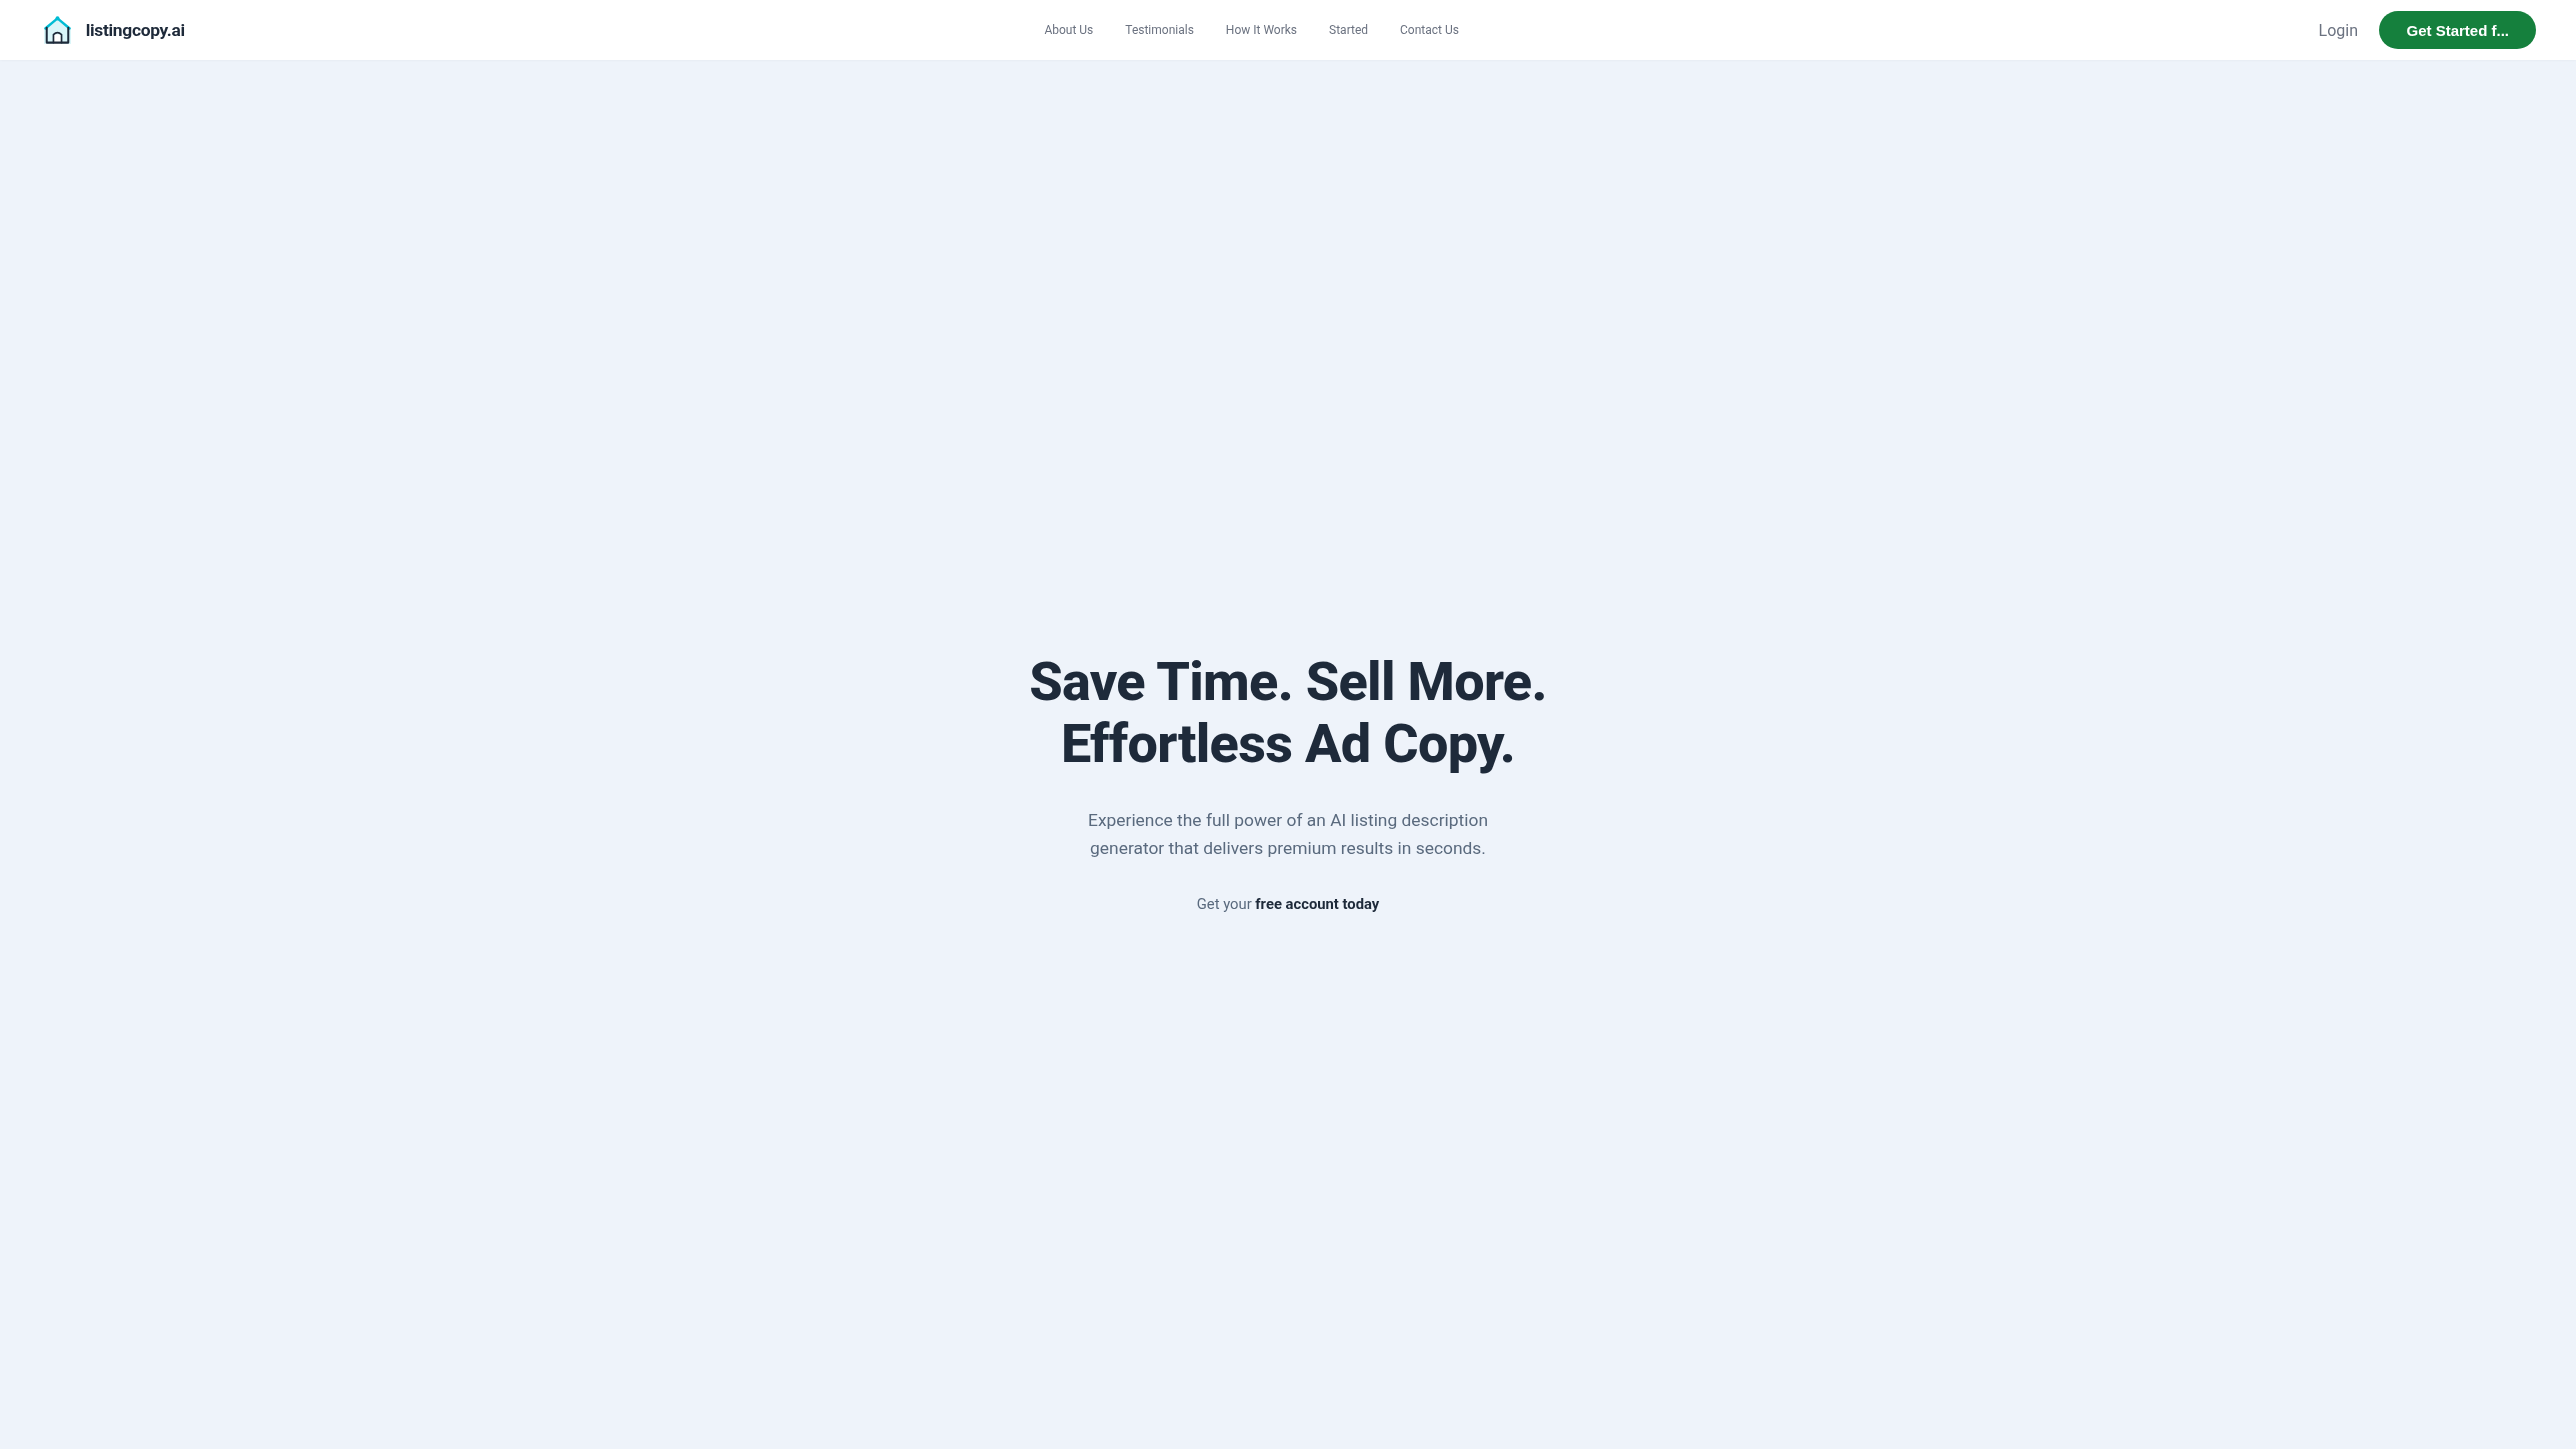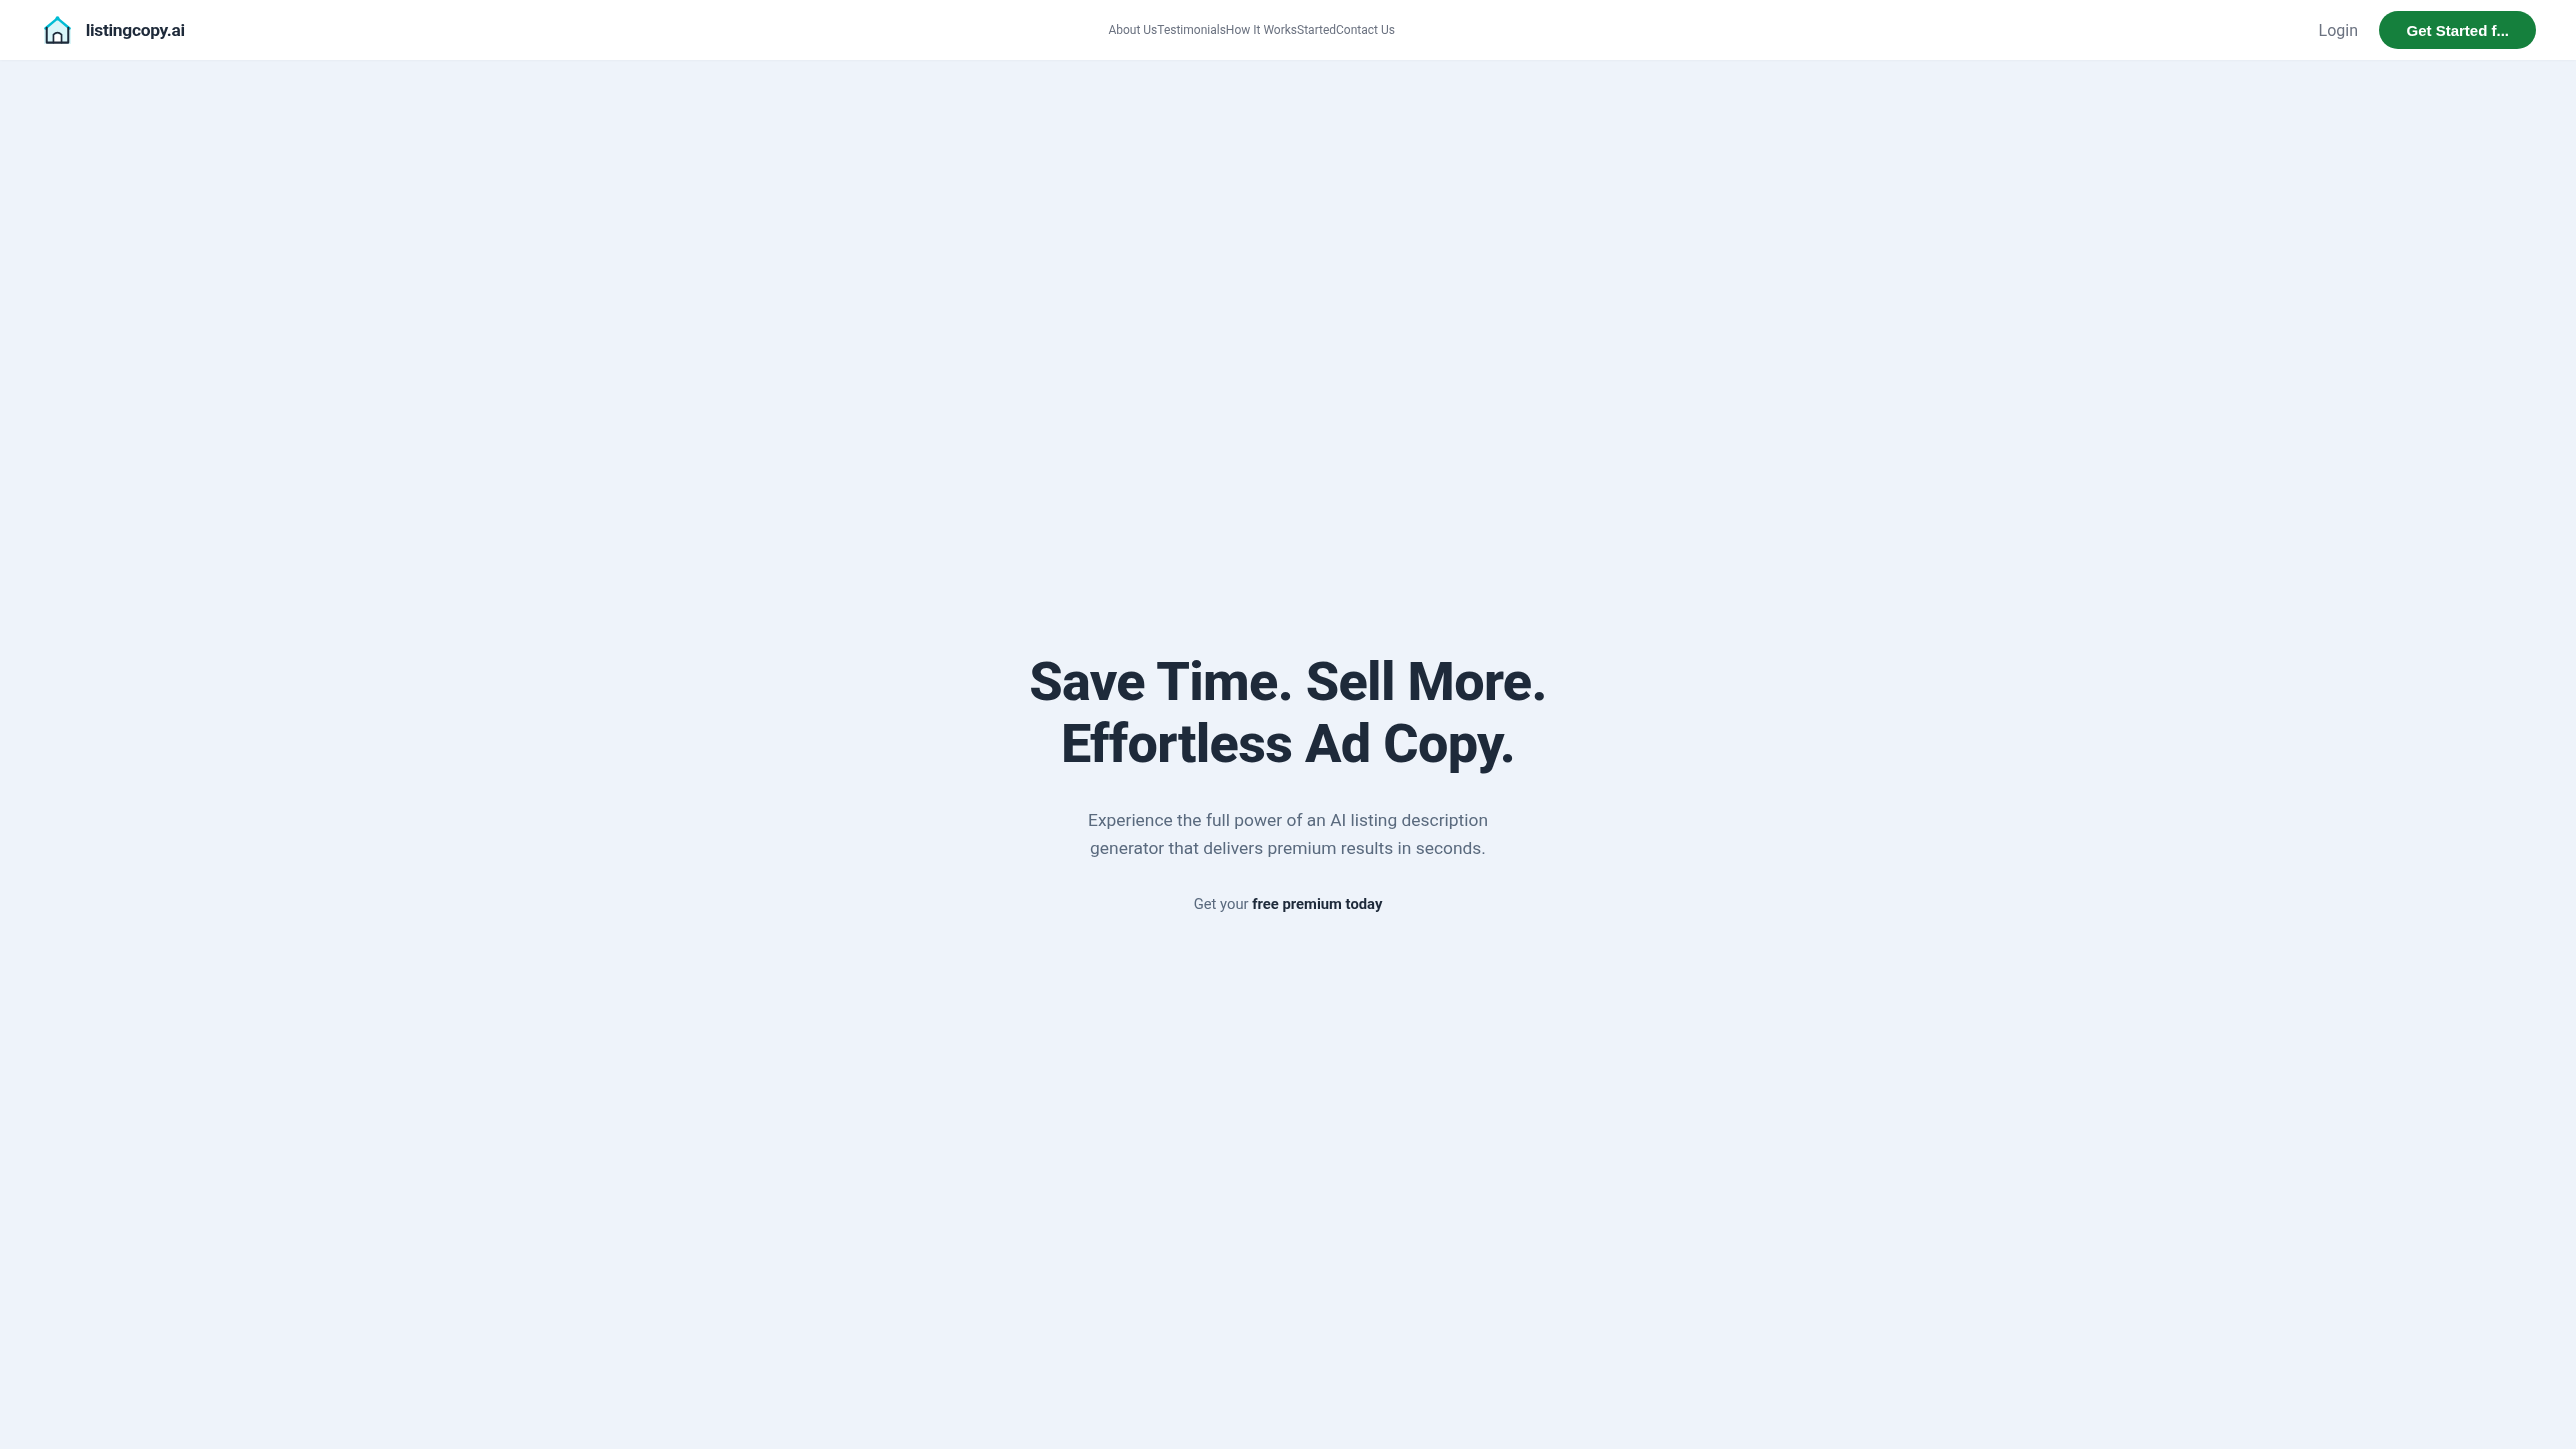--- a/index.html
+++ b/index.html
@@ -41,20 +41,21 @@
     .logo-text {
       font-size: 17.4px;
       font-weight: 700;
       color: #1e2a3a;
       letter-spacing: -0.3px;
     }
 
     .navbar-nav {
       display: flex;
       align-items: center;
+      gap: 32px;
       list-style: none;
     }
 
     .navbar-nav li a {
       text-decoration: none;
       color: #6b7280;
       font-size: 12px;
       font-weight: 400;
       transition: color 0.2s;
     }
@@ -172,16 +173,16 @@
   </div>
 </nav>
 
 <section class="hero">
   <h1 class="hero-title">
     <span>Save Time. Sell More.</span><br>
     <span>Effortless Ad Copy.</span>
   </h1>
   <p class="hero-subtitle">Experience the full power of an AI listing description generator that delivers premium results in seconds.</p>
   <p class="hero-cta">
-    <span>Get your </span><strong>free premium today</strong>
+    <span>Get your </span><strong>free account today</strong>
   </p>
 </section>
 
 
 </body></html>

